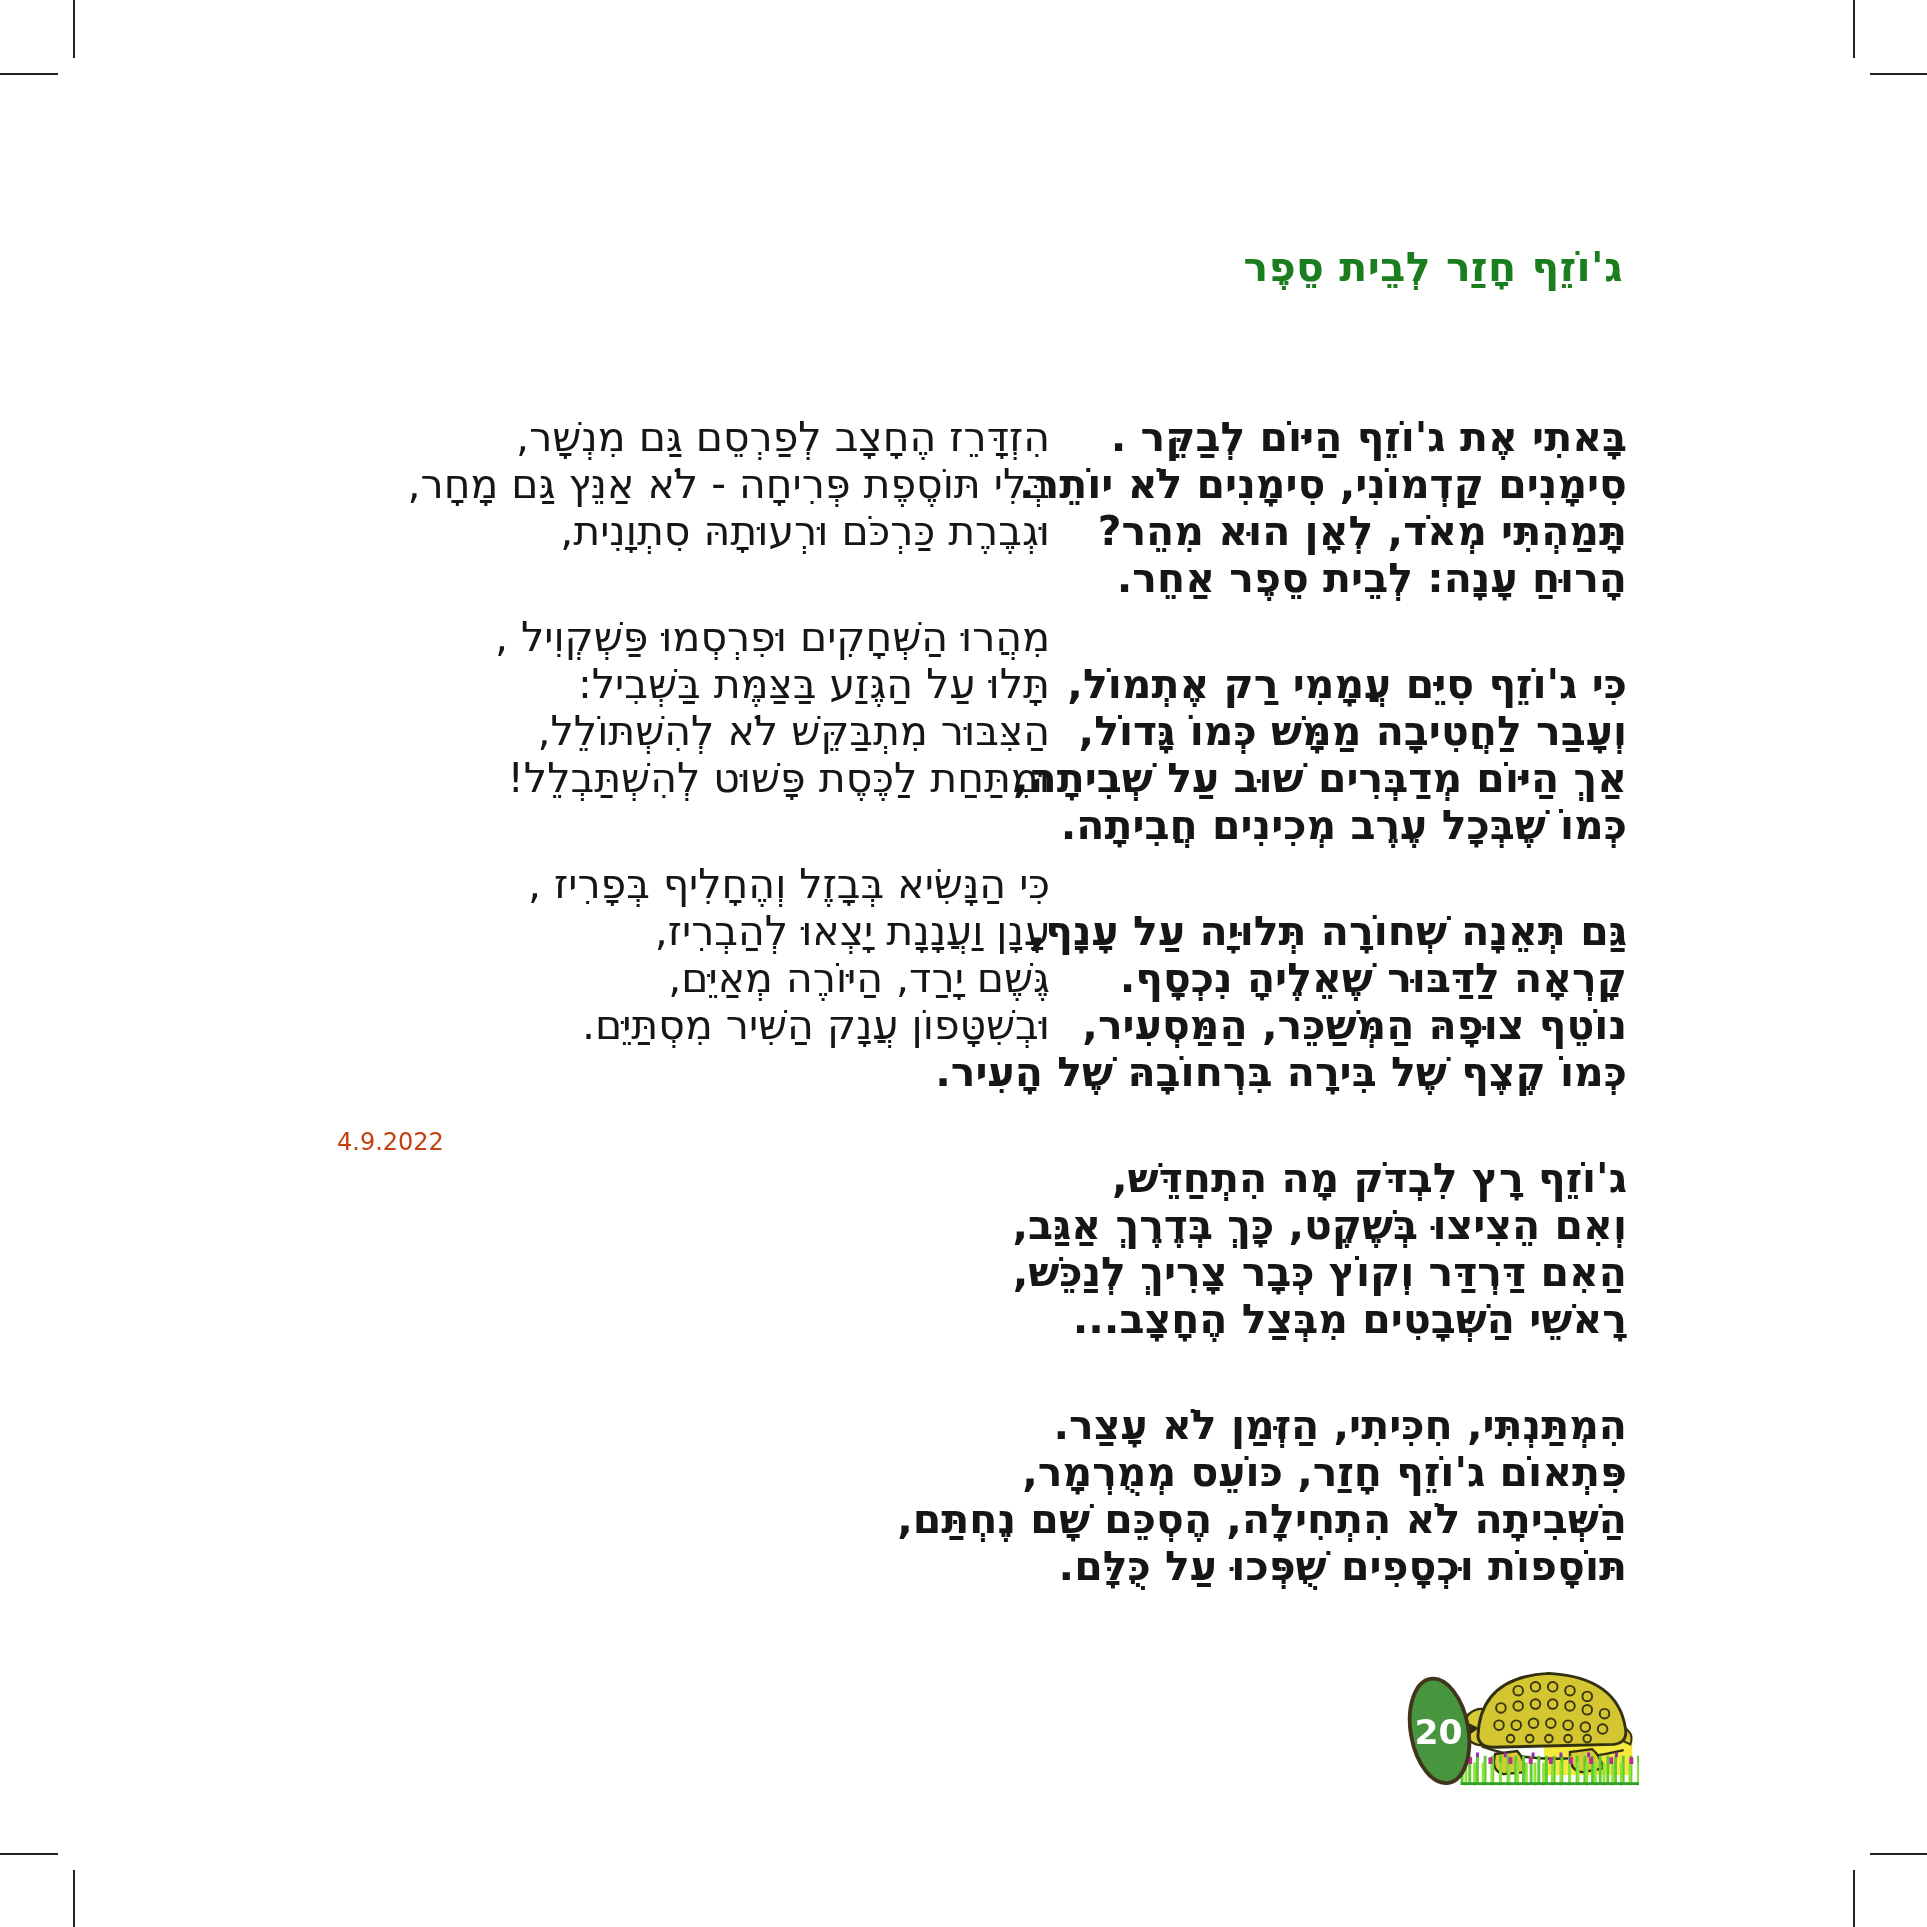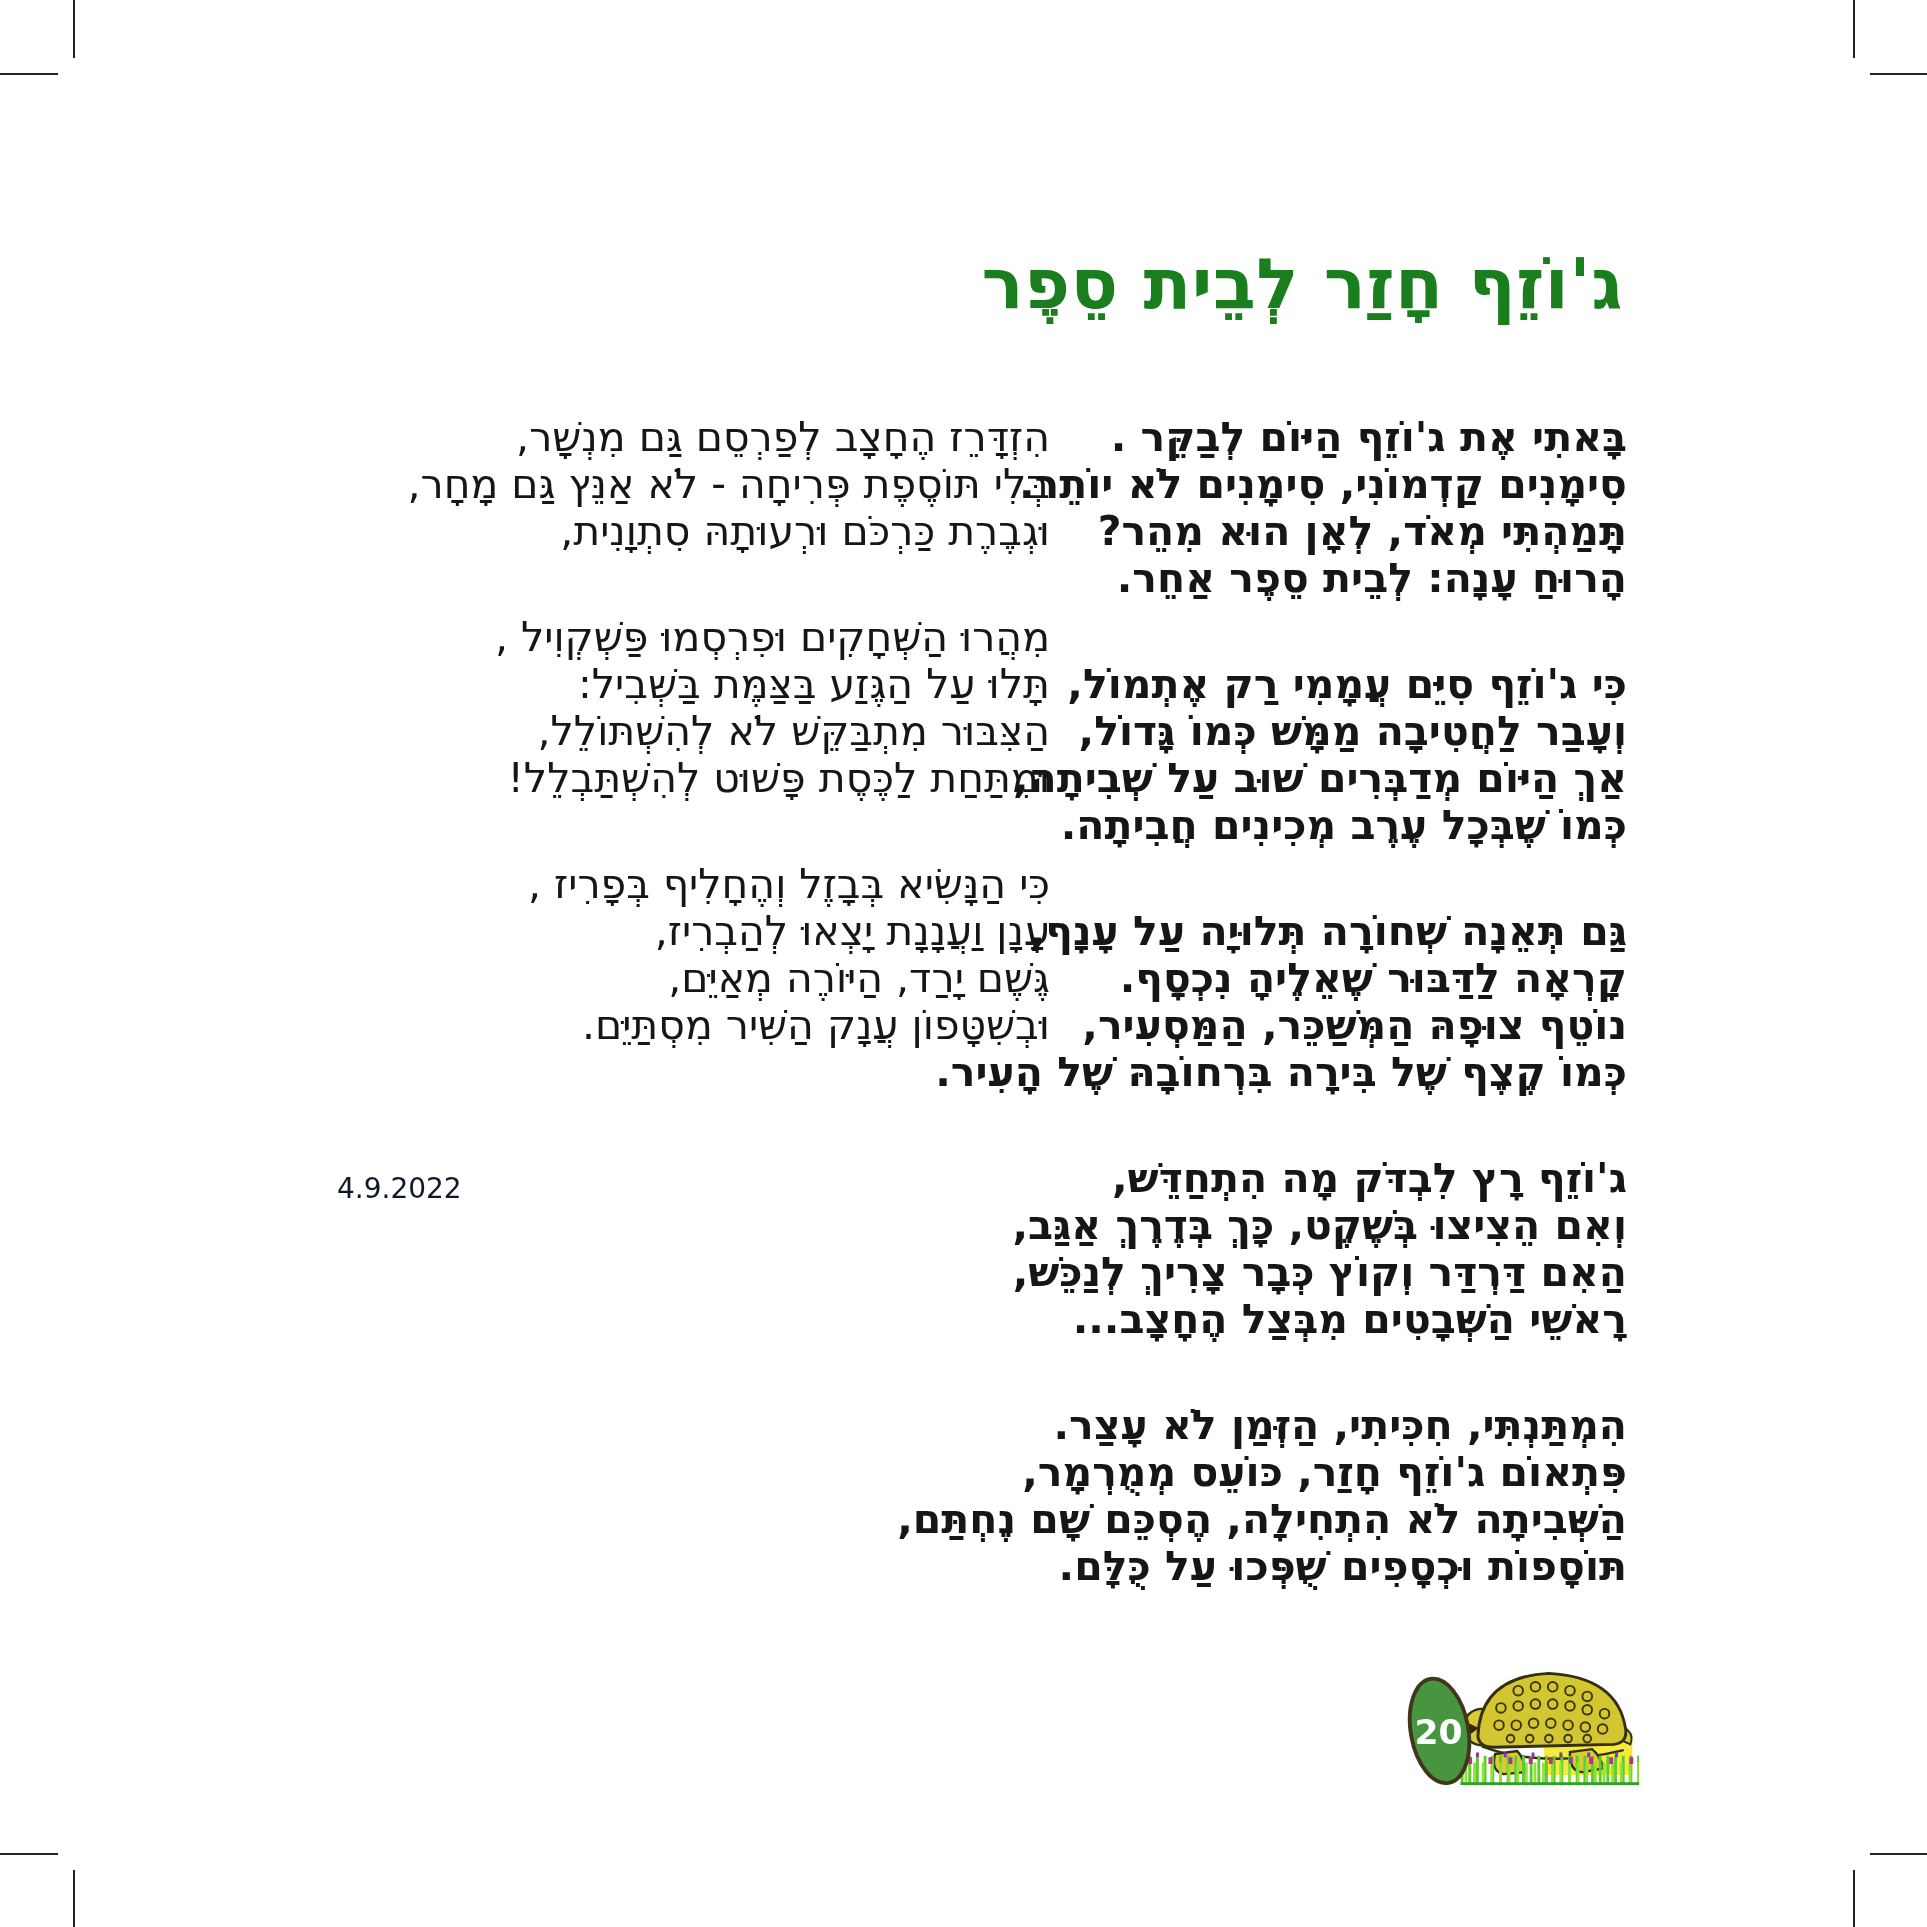--- a/index.html
+++ b/index.html
@@ -15,37 +15,37 @@
   .crop.v{width:1.9px;height:58px;}
   .crop.h{width:58px;height:1.9px;}
   .tl-v{left:73px;top:0;}   .tl-h{left:0;top:73px;}
   .tr-v{right:73px;top:0;}  .tr-h{right:0;top:73px;}
   .bl-v{left:73px;bottom:0;}.bl-h{left:0;bottom:73px;}
   .br-v{right:73px;bottom:0;}.br-h{right:0;bottom:73px;}
   
   .title{
     position:absolute;top:243px;right:305px;
     margin:0;direction:rtl;text-align:center;
-    font-size:70px;font-weight:bold;color:#1b7e1e;
+    font-size:41px;font-weight:bold;color:#1b7e1e;
     white-space:nowrap;letter-spacing:0.5px;
   }
   
   .col{
     position:absolute;top:399px;
     direction:rtl;text-align:right;
     color:#161616;font-size:41px;line-height:47px;margin-top:15px;
   }
   .col1{right:301px;width:527px;font-weight:bold;}
   .col2{right:878px;width:701px;}
   .stanza{margin:0 0 59px 0;}
   .line{white-space:nowrap;}
   
   .date{
     position:absolute;left:337px;top:1128px;
-    font-size:28px;color:#0f172a;direction:ltr;margin-top:44px;
+    font-size:24px;color:#c2410c;direction:ltr;
   }
   
   .illustration{position:absolute;left:1405px;top:1667px;width:235px;height:124px;}
   .illustration svg{display:block;width:235px;height:124px;}
   .pgnum{font-family:"DejaVu Sans",sans-serif;font-weight:bold;}
 </style>
 </head>
 <body>
 
 <div class="page">

